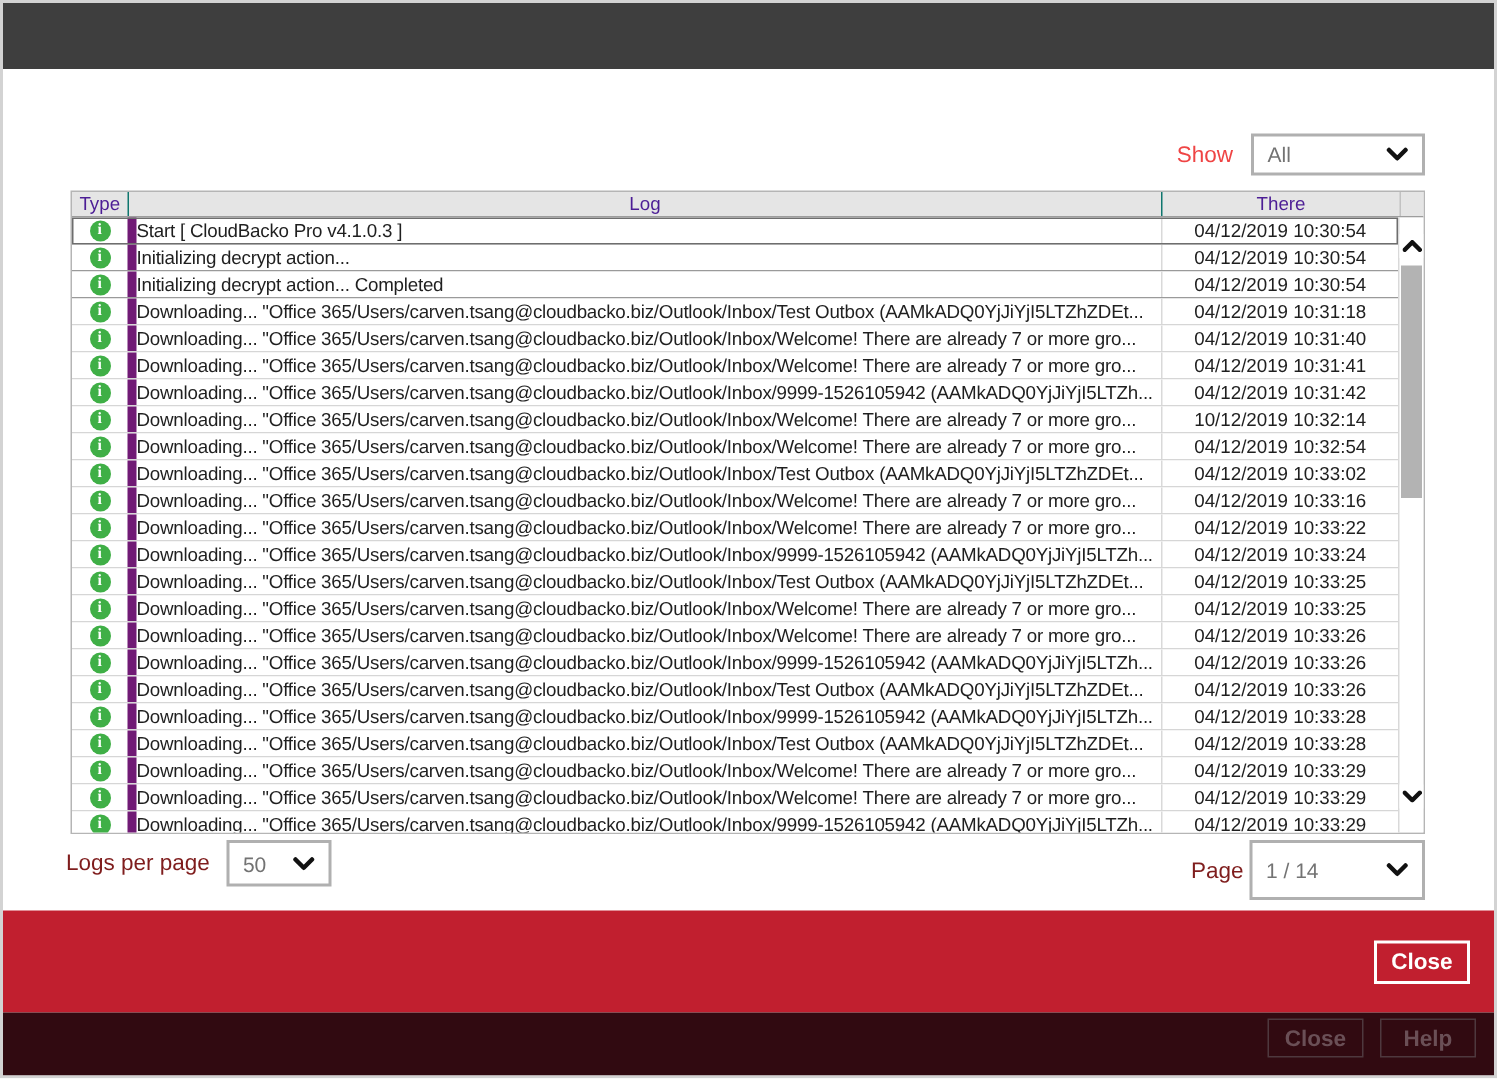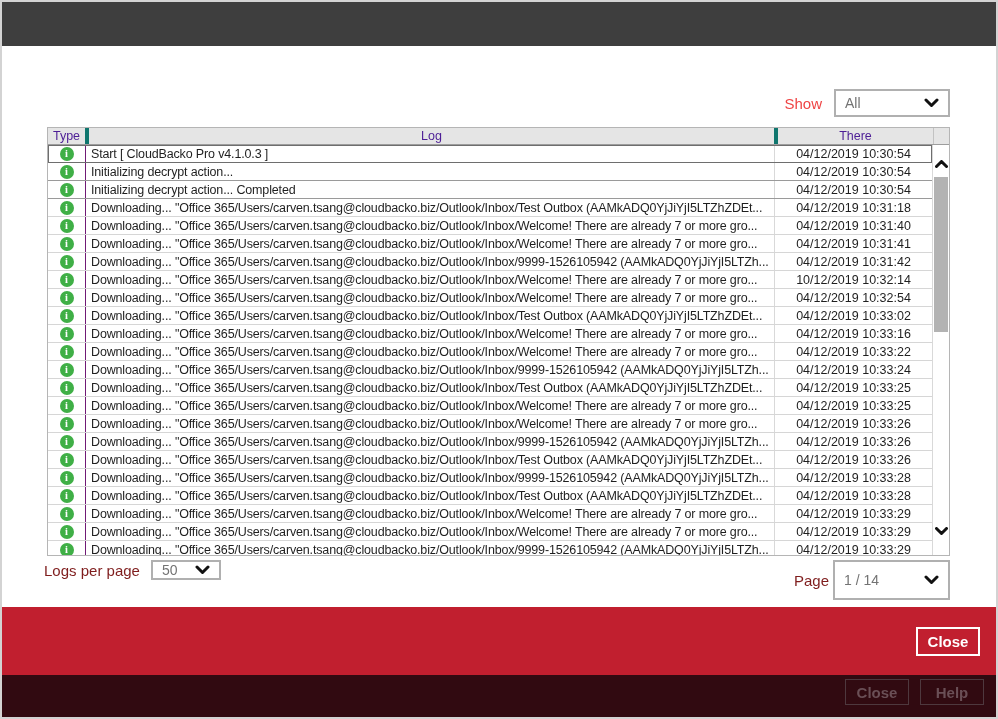--- a/index.html
+++ b/index.html
@@ -12,37 +12,37 @@
   
   .topbar { position:absolute; left:2px; right:2px; top:2px; height:44px; background:#3e3e3e; }
 
   
   .filter-group { position:absolute; top:89px; right:48px; display:flex; align-items:center; gap:12px; }
   .filter-label { font-size:15px; color:#ef4444; }
   .dropdown { height:28px; background:#fff; border:2px solid #b0b0b0; display:flex; align-items:center; justify-content:space-between; padding:0 9px; cursor:pointer; }
   .dropdown .dd-value { font-size:14px; color:#737373; }
   .dd-chevron { display:inline-flex; margin-left:8px; }
   .dropdown.show-dd { width:116px; }
-  .dropdown.lpp-dd { width:70px; height:20px; }
+  .dropdown.lpp-dd { width:70px; height:31px; }
   .dropdown.page-dd { width:117px; height:40px; }
 
   
   .log-table { position:absolute; left:47px; top:127px; width:903px; height:429px; border:1px solid #b5b5b5; background:#fff; overflow:hidden; }
   .thead { display:grid; grid-template-columns:37px 689px 159px 1fr; height:17px; background:#e5e5e5; border-bottom:1px solid #9d9d9d; }
   .th { font-size:12.5px; color:#4c1d95; text-align:center; line-height:16px; overflow:hidden; white-space:nowrap; }
-  .th + .th { border-left:4px solid #0f766e; }
+  .th + .th { border-left:1px solid #0f766e; }
   .th.scroll-head { border-left:1px solid #c2c2c2; }
 
   .tbody { position:absolute; left:0; top:17px; right:17px; bottom:0; }
   .row { display:grid; grid-template-columns:37px 689px 1fr; height:18px; border-bottom:1px solid #d6d6d6; background:#fff; }
   .row:nth-child(-n+3) { border-bottom-color:#9a9a9a; }
   .row:first-child { outline:1px solid #6e6e6e; outline-offset:-1px; }
   .cell { overflow:hidden; white-space:nowrap; display:flex; align-items:center; }
   .type-cell { justify-content:center; }
-  .log-cell { border-left:1px solid #701a75; padding-left:5px; font-size:12.5px; color:#1f1f1f; letter-spacing:-0.15px; }
+  .log-cell { border-left:6px solid #701a75; font-size:12.5px; color:#1f1f1f; letter-spacing:-0.15px; }
   .time-cell { border-left:1px solid #d9d9d9; justify-content:center; font-size:12.5px; color:#1f1f1f; }
 
   .info-icon { width:14px; height:14px; border-radius:50%; background:#3faf46; color:#fff; display:inline-flex; align-items:center; justify-content:center; font-size:10.5px; font-weight:bold; font-family:"Liberation Serif", serif; }
   .info-icon::before { content:"i"; }
 
   
   .scrollbar { position:absolute; top:17px; right:0; bottom:0; width:17px; background:#fff; border-left:1px solid #d9d9d9; }
   .sb-btn { position:absolute; left:0; width:16px; height:16px; display:flex; align-items:center; justify-content:center; cursor:pointer; background:#fff; }
   .sb-up { top:11px; }
   .sb-down { top:378px; }

